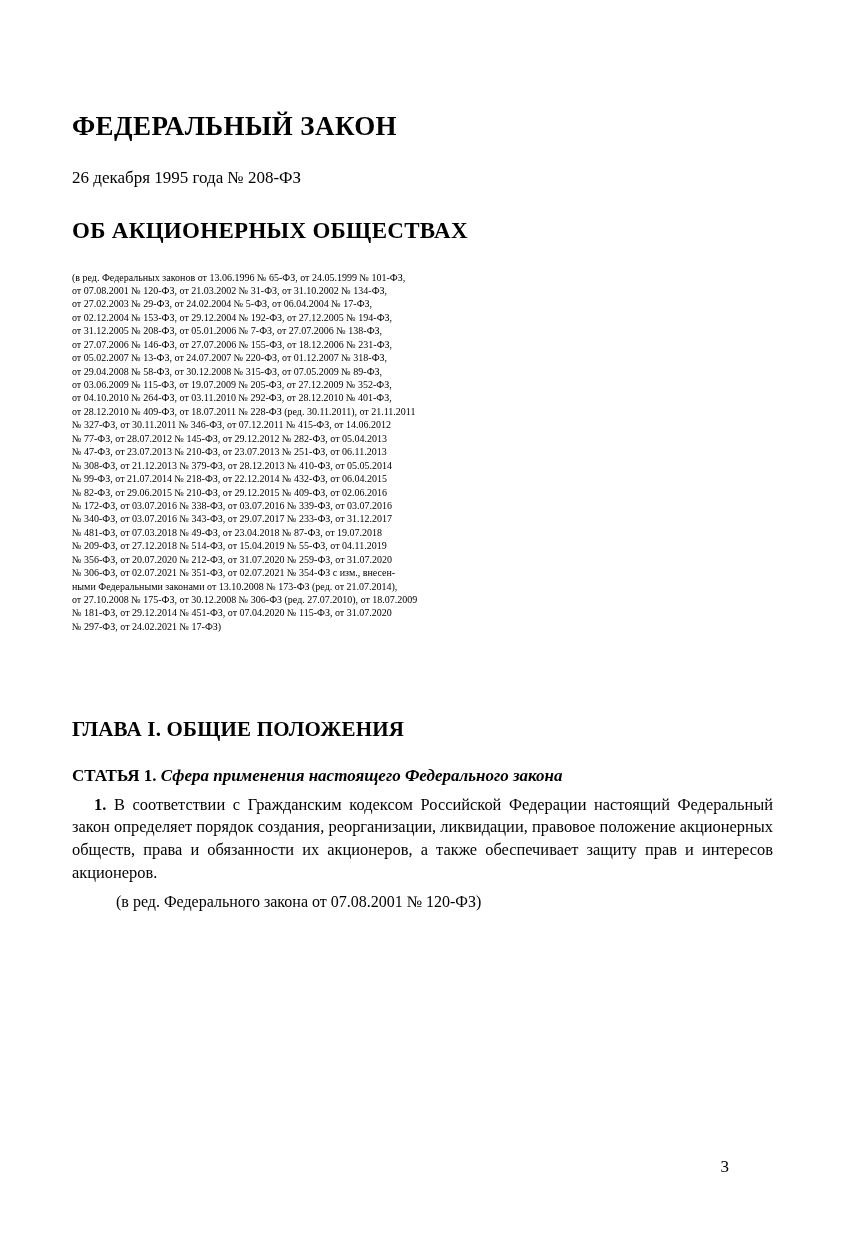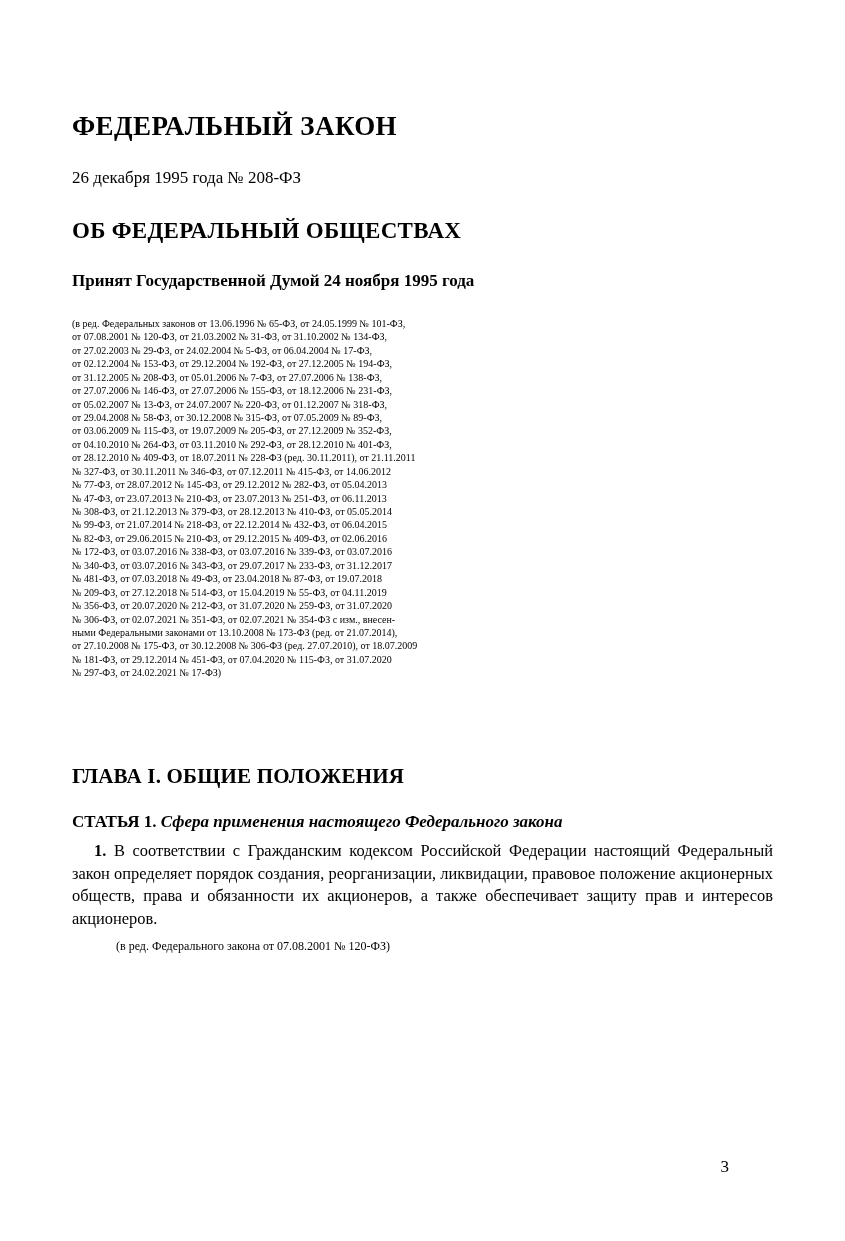--- a/index.html
+++ b/index.html
@@ -85,21 +85,21 @@
     font-size: 16.4px;
     line-height: 1.38;
     margin: 8px 0 0 0;
     text-align: justify;
     text-indent: 22px;
   }
   .body-par .par-num {
     font-weight: bold;
   }
   .ref-par {
-    font-size: 12px;
+    font-size: 16px;
     line-height: 1.38;
     margin: 7px 0 0 0;
     text-indent: 44px;
   }
 
   .page-number {
     position: absolute;
     right: 116px;
     bottom: 66px;
     font-size: 17px;
@@ -109,23 +109,22 @@
 </head>
 <body>
 
 <div class="page">
   <div class="content">
 
     <h1 class="doc-title">ФЕДЕРАЛЬНЫЙ ЗАКОН</h1>
 
     <p class="doc-date">26 декабря 1995 года № 208-ФЗ</p>
 
-    <h2 class="doc-subject">ОБ ФЕДЕРАЛЬНЫЙ ОБЩЕСТВАХ</h2>
+    <h2 class="doc-subject">ОБ АКЦИОНЕРНЫХ ОБЩЕСТВАХ</h2>
 
-    <p class="doc-adopted">Принят Государственной Думой 24 ноября 1995 года</p>
 
     <div class="amendments">(в ред. Федеральных законов от 13.06.1996 № 65-ФЗ, от 24.05.1999 № 101-ФЗ,
 от 07.08.2001 № 120-ФЗ, от 21.03.2002 № 31-ФЗ, от 31.10.2002 № 134-ФЗ,
 от 27.02.2003 № 29-ФЗ, от 24.02.2004 № 5-ФЗ, от 06.04.2004 № 17-ФЗ,
 от 02.12.2004 № 153-ФЗ, от 29.12.2004 № 192-ФЗ, от 27.12.2005 № 194-ФЗ,
 от 31.12.2005 № 208-ФЗ, от 05.01.2006 № 7-ФЗ, от 27.07.2006 № 138-ФЗ,
 от 27.07.2006 № 146-ФЗ, от 27.07.2006 № 155-ФЗ, от 18.12.2006 № 231-ФЗ,
 от 05.02.2007 № 13-ФЗ, от 24.07.2007 № 220-ФЗ, от 01.12.2007 № 318-ФЗ,
 от 29.04.2008 № 58-ФЗ, от 30.12.2008 № 315-ФЗ, от 07.05.2009 № 89-ФЗ,
 от 03.06.2009 № 115-ФЗ, от 19.07.2009 № 205-ФЗ, от 27.12.2009 № 352-ФЗ,

